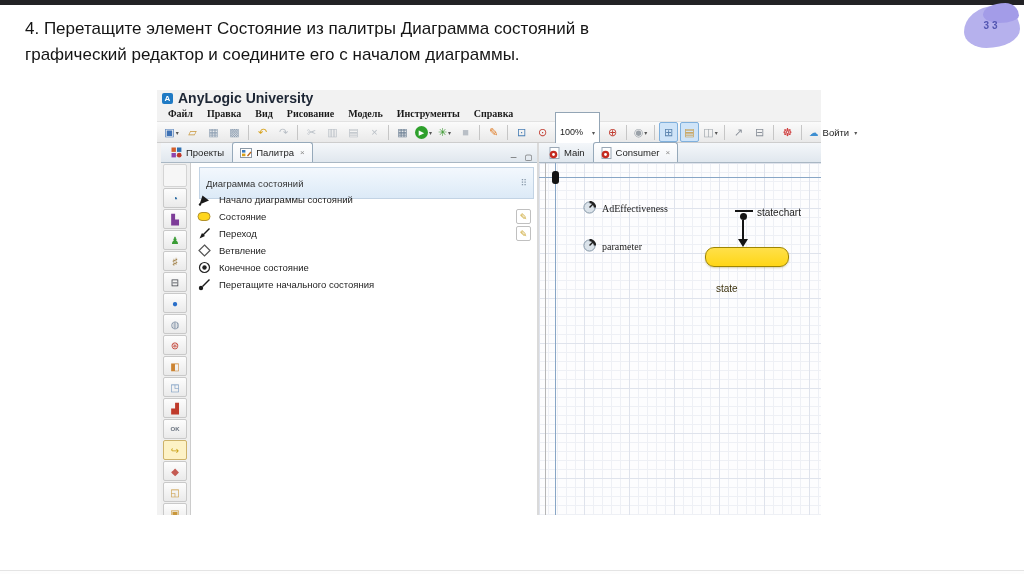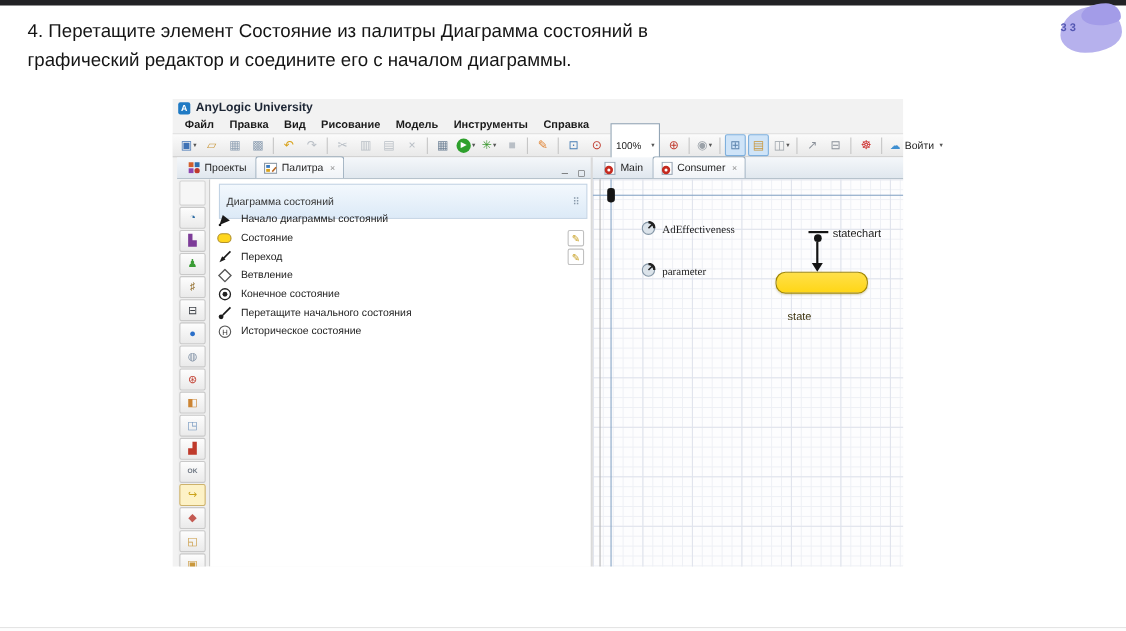--- a/index.html
+++ b/index.html
@@ -8,30 +8,30 @@
 
   
   .top-bar{position:absolute;left:0;top:0;width:100%;height:5px;background:#222225;}
   .bottom-bar{position:absolute;left:0;bottom:0;width:100%;height:3px;background:#fdfdfd;border-top:1px solid #e4e4e4;}
   .slide-title{position:absolute;left:25px;top:16px;width:640px;font-size:17px;line-height:26px;color:#151515;}
   .page-badge{position:absolute;right:2px;top:2px;width:64px;height:50px;}
   .badge-blob{position:absolute;left:6px;top:4px;right:2px;bottom:4px;background:#b6b1ed;
               border-radius:55% 45% 60% 40% / 62% 55% 45% 38%;}
   .badge-blob2{position:absolute;right:3px;top:1px;width:36px;height:20px;background:#a39ce8;
                border-radius:62% 38% 55% 45% / 58% 62% 38% 42%;}
-  .badge-num{position:absolute;left:6px;right:2px;top:18px;font-size:10px;font-weight:bold;
+  .badge-num{position:absolute;left:6px;right:2px;top:18px;text-align:center;font-size:10px;font-weight:bold;
              color:#5356b2;letter-spacing:3px;}
 
   
   .app{position:absolute;left:157px;top:90px;width:664px;height:425px;background:#f2f2f2;color:#222;font-size:9.5px;}
   .titlebar{position:absolute;left:0;top:0;right:0;height:16px;display:flex;align-items:center;gap:5px;padding-left:5px;}
   .al-logo{width:11px;height:11px;background:#1f7ac4;border-radius:2px;color:#fff;font-size:8px;font-weight:bold;
            display:flex;align-items:center;justify-content:center;flex:0 0 auto;}
-  .app-title{font-size:11px;font-weight:bold;color:#1d2635;}
-  .menubar{position:absolute;left:0;top:16px;right:0;height:15px;display:flex;align-items:center;padding-left:4px;}
+  .app-title{font-size:14px;font-weight:bold;color:#1d2635;}
+  .menubar{position:absolute;left:0;top:16px;right:0;height:15px;display:flex;align-items:center;padding-left:4px;font-family:Liberation Serif, serif;}
   .menu-item{padding:1px 7px;font-size:10px;font-weight:600;color:#1a1a1a;cursor:default;}
 
   .toolbar{position:absolute;left:0;top:31px;right:0;height:22px;background:linear-gradient(#fbfbfb,#e9e9e9);
            border-top:1px solid #e2e2e2;border-bottom:1px solid #cdcdcd;display:flex;align-items:center;
            padding-left:4px;box-sizing:border-box;}
   .tb-btn{height:18px;min-width:17px;display:flex;align-items:center;justify-content:center;margin:0 1px;
           border-radius:2px;border:1px solid transparent;}
   .tb-btn.active{background:#cfe4f8;border-color:#7fb0dd;}
   .tb-glyph{font-size:11px;line-height:1;}
   .tb-run{width:13px;height:13px;border-radius:50%;display:flex;align-items:center;justify-content:center;font-size:7px;}
@@ -371,29 +371,20 @@
               </div>
               <div class="pal-item">
                 <span class="pi">
                   <svg width="13" height="13" viewBox="0 0 13 13">
                     <circle cx="3" cy="10" r="2.2" fill="#1a1a1a"></circle>
                     <path d="M4.5 8.5 L11.5 1.5" stroke="#1a1a1a" stroke-width="1.5"></path>
                   </svg>
                 </span>
                 <span class="pl">Перетащите начального состояния</span>
               </div>
-              <div class="pal-item">
-                <span class="pi">
-                  <svg width="13" height="13" viewBox="0 0 13 13">
-                    <circle cx="6.5" cy="6.5" r="5.2" fill="#fff" stroke="#555"></circle>
-                    <text x="6.5" y="9.2" font-size="7" text-anchor="middle" fill="#333" font-family="sans-serif">H</text>
-                  </svg>
-                </span>
-                <span class="pl">Историческое состояние</span>
-              </div>
             </div>
         </div>
       </div>
     </div>
 
     <div class="splitter"></div>
 
     <div class="right-pane">
       <div class="tabbar">
           <div class="tab">

